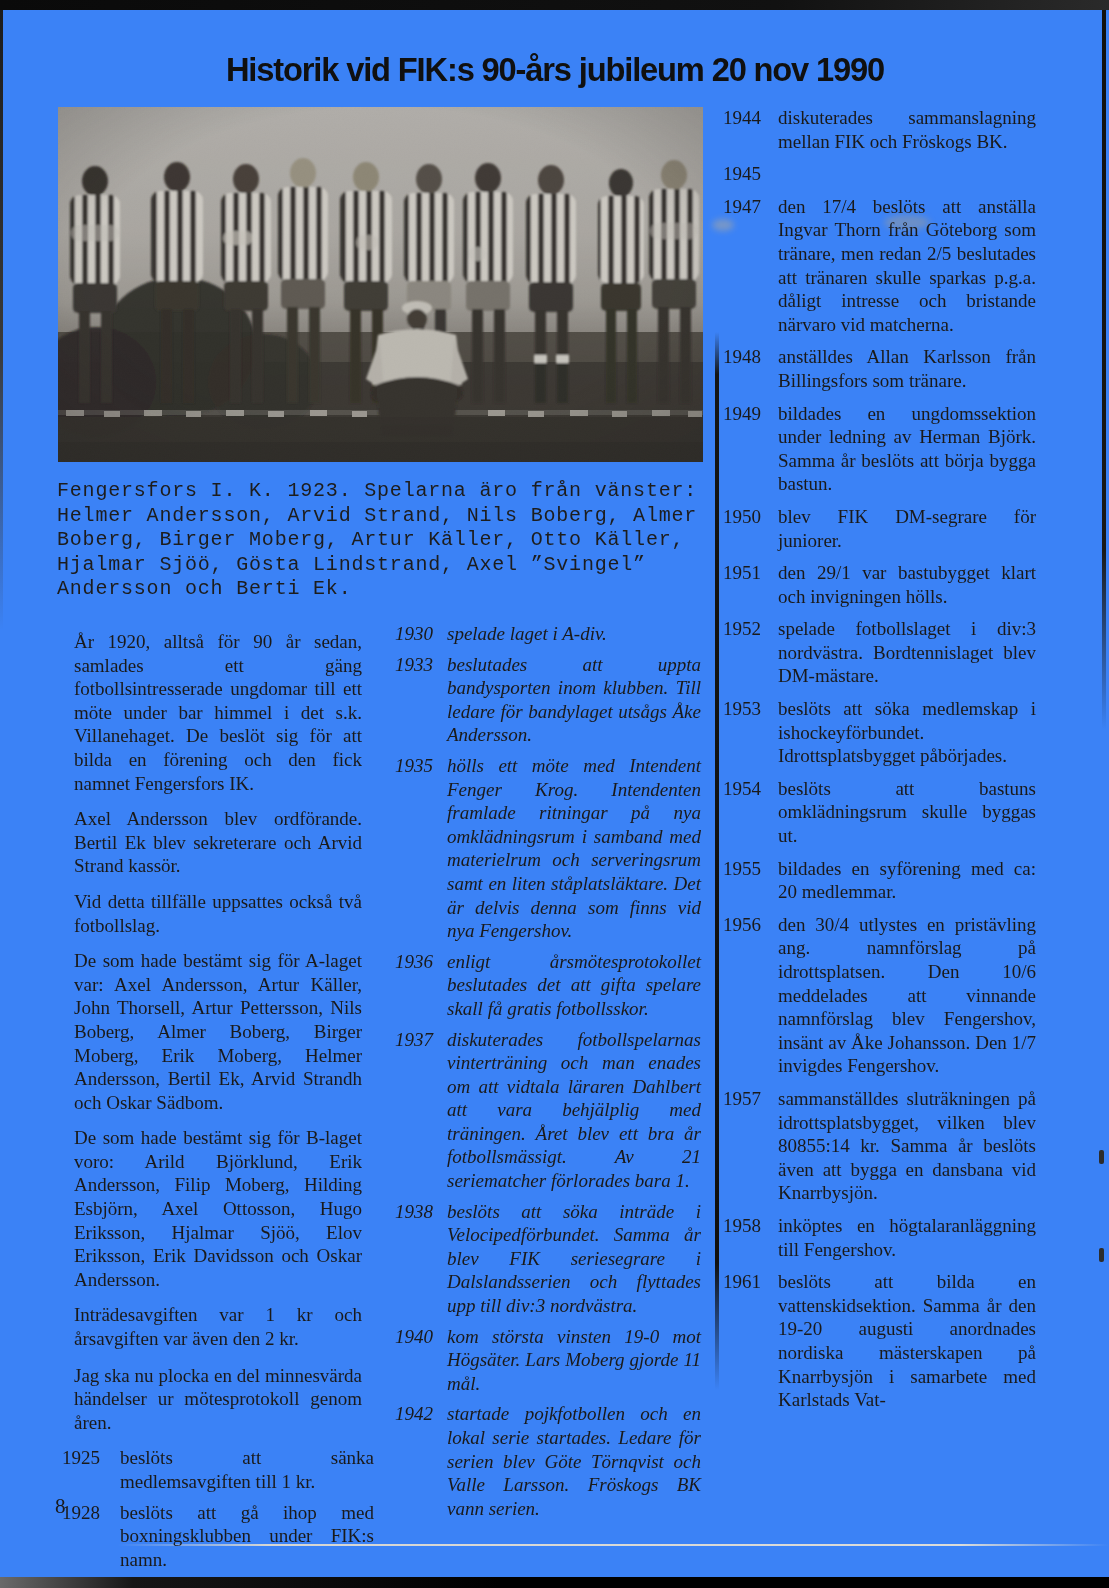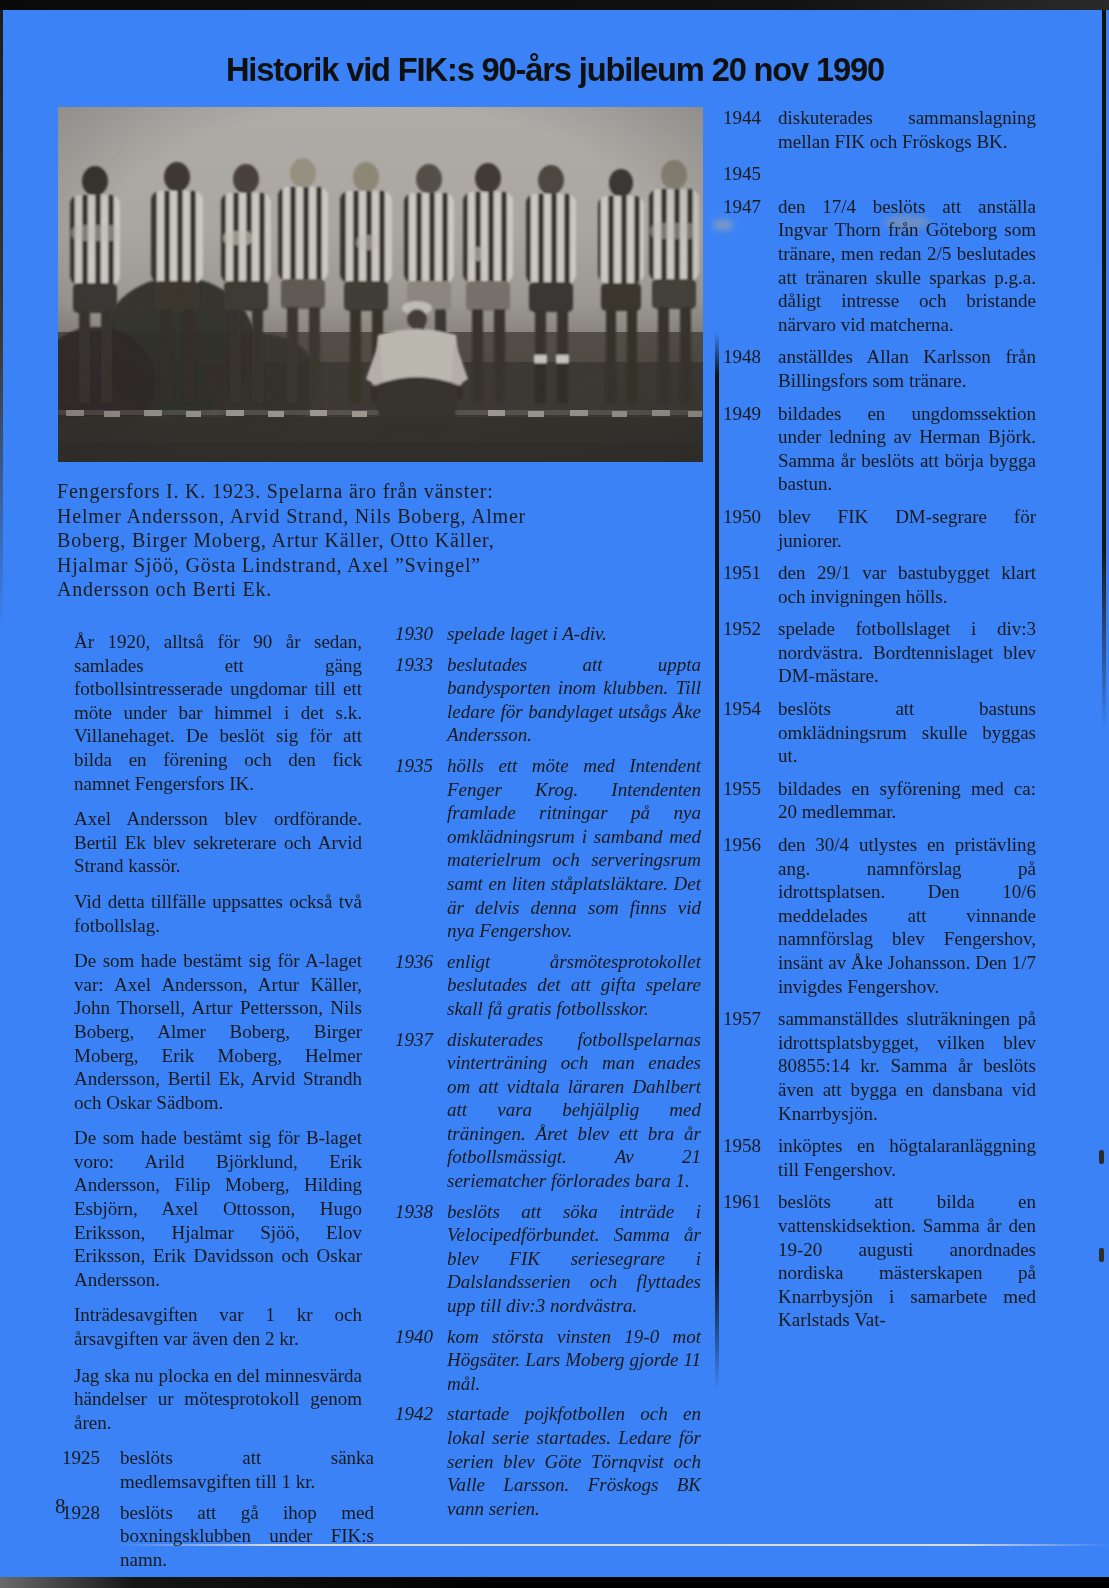--- a/index.html
+++ b/index.html
@@ -35,21 +35,21 @@
     transform:scaleX(.96);
   }
 
   
   #photo { position:absolute; left:58px; top:107px; width:645px; height:355px; }
   #photo svg { display:block; }
 
   
   #caption {
     position:absolute; left:57px; top:479px; width:655px;
-    font-family:Liberation Serif, serif;
+    font-family:Liberation Mono, monospace;
     font-size:20px; line-height:24.6px; letter-spacing:.8px;
     color:#1d1d1d; white-space:pre-line;
   }
 
   
   .col { position:absolute; font-size:19px; line-height:23.6px; color:#1a1a1a; text-align:justify; }
   #col1 { left:62px;  top:618px; width:312px; }
   #col2 { left:395px; top:620px; width:306px;font-style:italic; }
   #col3 { left:723px; top:104px; width:313px; }
   .paras p { margin:12px; }
@@ -364,20 +364,24 @@
         <div class="entry">
           <div class="year">1951</div>
           <div class="etext">den 29/1 var bastubygget klart och invigningen hölls.</div>
         </div>
 
         <div class="entry">
           <div class="year">1952</div>
           <div class="etext">spelade fotbollslaget i div:3 nordvästra. Bordtennislaget blev DM-mästare.</div>
         </div>
 
+        <div class="entry">
+          <div class="year">1953</div>
+          <div class="etext">beslöts att söka medlemskap i ishockeyförbundet. Idrottsplatsbygget påbörjades.</div>
+        </div>
 
         <div class="entry">
           <div class="year">1954</div>
           <div class="etext">beslöts att bastuns omklädningsrum skulle byggas ut.</div>
         </div>
 
         <div class="entry">
           <div class="year">1955</div>
           <div class="etext">bildades en syförening med ca: 20 medlemmar.</div>
         </div>

